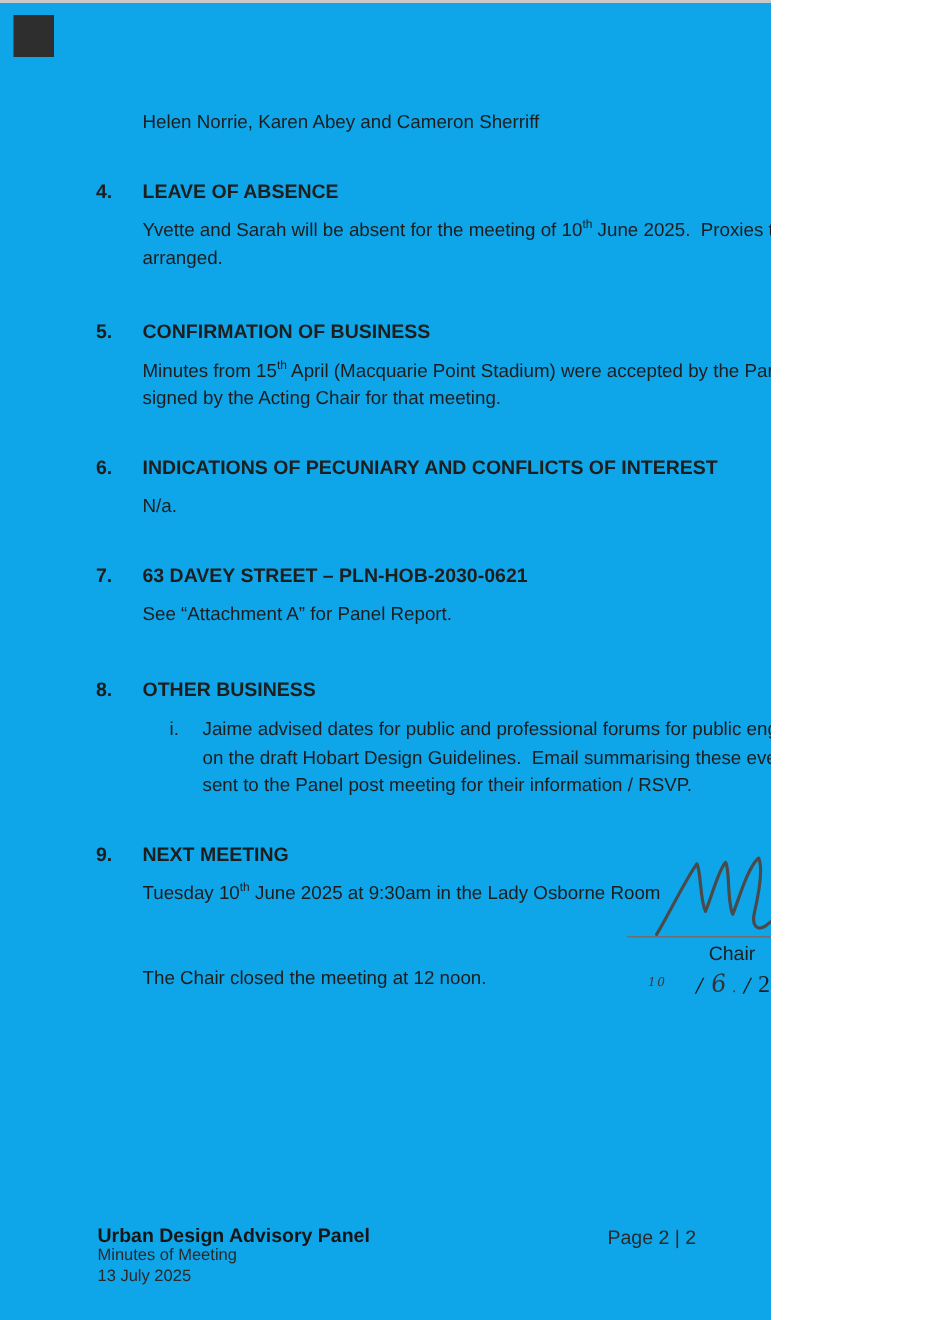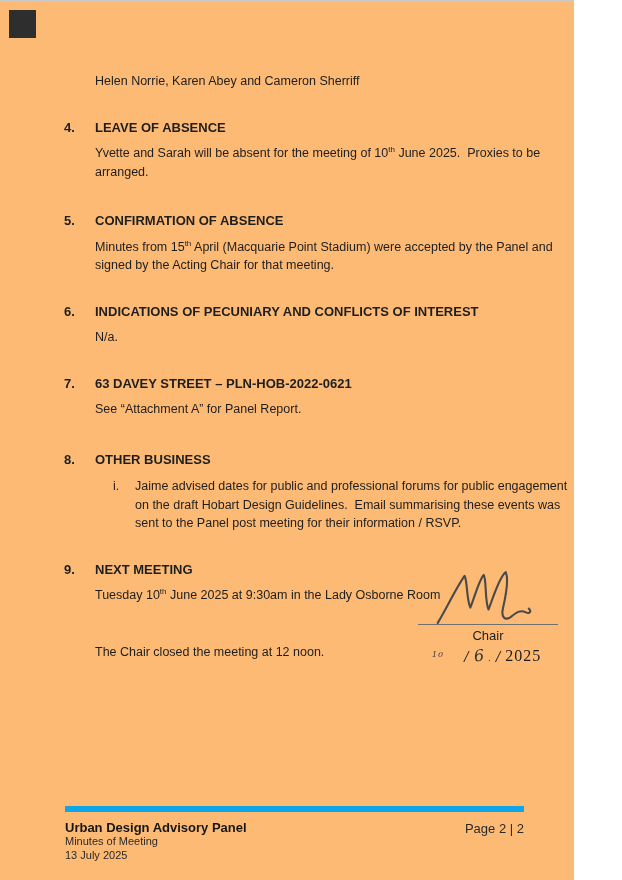--- a/index.html
+++ b/index.html
@@ -1,20 +1,20 @@
 <!DOCTYPE html>
 <html><head>
 <meta charset="utf-8">
 <style>
   html, body { margin: 0; padding: 0; background: #ffffff; }
   .page {
     position: relative;
-    width: 574px;
+    width: 514px;
     height: 880px;
-    background: #fdba74;
+    background: #0ea5e9;
     box-sizing: border-box;
     border-top: 2px solid #c9c9c9;
     font-family: "Liberation Sans", sans-serif;
     color: #1e1e1e;
     overflow: hidden;
   }
   .corner-mark {
     position: absolute;
     left: 9px; top: 8px;
     width: 27px; height: 28px;
@@ -63,21 +63,21 @@
   }
   .d-day { font-size: 8px; position: relative; top: -4px; margin-right: 16px; font-style: italic; color: #3a3a3a;}
   .d-sep { margin: 0 4px; font-style: italic; }
   .d-month { font-size: 16px; font-style: italic; display: inline-block; transform: rotate(-6deg); color: #333; }
   .d-dot { font-size: 10px; margin-left: 3px; color: #444; }
   .d-year { font-family: Liberation Serif, serif; font-size: 16px; }
 
   .footer {
     position: absolute;
     left: 65px; right: 50px; top: 804px;
-    border-top: 6px solid #0ea5e9;
+    border-top: 2px solid #0ea5e9;
     padding-top: 8px;
     display: flex;
     justify-content: space-between;
     align-items: flex-start;
   }
   .footer-org { font-weight: bold; font-size: 13px; color: #161616; }
   .footer-sub { font-size: 11px; line-height: 13.5px; color: #2a2a2a; }
   .footer-page { font-size: 13px; color: #2a2a2a; padding-top: 1px; }
 </style>
 </head>
@@ -88,29 +88,29 @@
   <div class="corner-mark"></div>
 
   <div class="content">
     <p class="attendees">Helen Norrie, Karen Abey and Cameron Sherriff</p>
     <div>
         <section class="section">
           <div class="sec-head"><span class="sec-num">4.</span><span class="sec-title">LEAVE OF ABSENCE</span></div>
           <p class="sec-p">Yvette and Sarah will be absent for the meeting of 10<sup>th</sup> June 2025.  Proxies to be arranged.</p>
         </section>
         <section class="section">
-          <div class="sec-head"><span class="sec-num">5.</span><span class="sec-title">CONFIRMATION OF ABSENCE</span></div>
+          <div class="sec-head"><span class="sec-num">5.</span><span class="sec-title">CONFIRMATION OF BUSINESS</span></div>
           <p class="sec-p">Minutes from 15<sup>th</sup> April (Macquarie Point Stadium) were accepted by the Panel and signed by the Acting Chair for that meeting.</p>
         </section>
         <section class="section">
           <div class="sec-head"><span class="sec-num">6.</span><span class="sec-title">INDICATIONS OF PECUNIARY AND CONFLICTS OF INTEREST</span></div>
           <p class="sec-p">N/a.</p>
         </section>
         <section class="section">
-          <div class="sec-head"><span class="sec-num">7.</span><span class="sec-title">63 DAVEY STREET – PLN-HOB-2022-0621</span></div>
+          <div class="sec-head"><span class="sec-num">7.</span><span class="sec-title">63 DAVEY STREET – PLN-HOB-2030-0621</span></div>
           <p class="sec-p">See “Attachment A” for Panel Report.</p>
         </section>
         <section class="section">
           <div class="sec-head"><span class="sec-num">8.</span><span class="sec-title">OTHER BUSINESS</span></div>
           <div class="sec-li">
             <span class="li-marker">i.</span>
             <span class="li-body">Jaime advised dates for public and professional forums for public engagement on the draft Hobart Design Guidelines.  Email summarising these events was sent to the Panel post meeting for their information / RSVP.</span>
           </div>
         </section>
         <section class="section">

